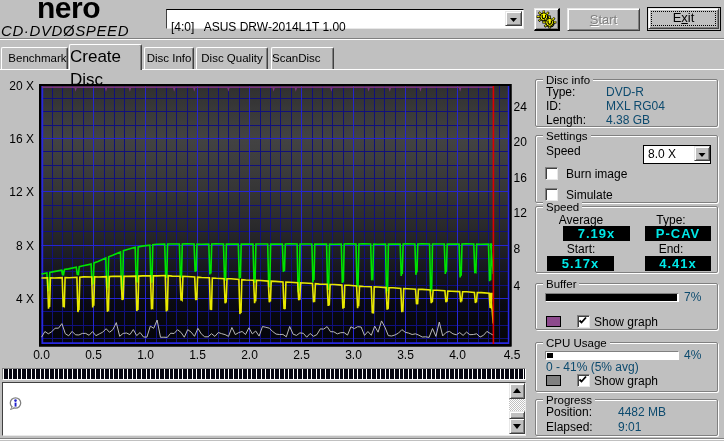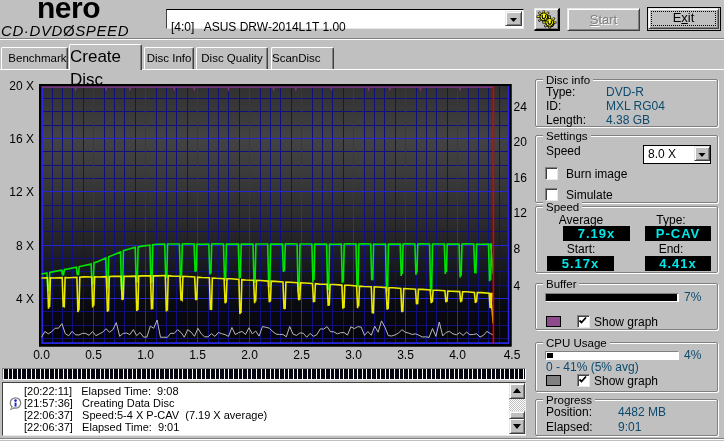--- a/index.html
+++ b/index.html
@@ -106,24 +106,20 @@
     <text x="353.5" y="359" text-anchor="middle">3.0</text>
     <text x="405.5" y="359" text-anchor="middle">3.5</text>
     <text x="457.5" y="359" text-anchor="middle">4.0</text>
     <text x="512" y="359" text-anchor="middle">4.5</text>
   </g>
 </svg>
 
 <div class="abs" style="left:2px;top:368px;width:524px;height:12px;border-top:1px solid #808080;border-left:1px solid #808080;border-bottom:1px solid #fff;border-right:1px solid #fff;background:repeating-linear-gradient(90deg,#fff 0 1px,#050510 1px 4.6px)"></div>
 
 <div class="abs" style="left:2px;top:382px;width:524px;height:54px;background:#fff;border-top:1.5px solid #404040;border-left:1.5px solid #404040;border-bottom:1.5px solid #e8e8e8;border-right:1.5px solid #e8e8e8">
-  <div class="abs" style="left:21px;top:2px;font-size:11px;line-height:12px;white-space:pre;color:#000">[20:22:11]   Elapsed Time:  9:08
-[21:57:36]   Creating Data Disc
-[22:06:37]   Speed:5-4 X P-CAV  (7.19 X average)
-[22:06:37]   Elapsed Time:  9:01</div>
   <svg class="abs" style="left:6px;top:14px" width="14" height="13">
     <circle cx="6.5" cy="6" r="5.2" fill="#fff" stroke="#808080" stroke-width="1.3"></circle>
     <path d="M3 10 L1.5 12.5 L5.5 11" fill="#fff" stroke="#808080" stroke-width="1"></path>
     <circle cx="6.5" cy="3.6" r="1.3" fill="#2222cc"></circle>
     <rect x="5.6" y="5.6" width="1.9" height="4" fill="#2222cc"></rect>
   </svg>
 
   <div class="abs" style="right:0px;top:0px;width:16px;height:51px;background:#c0c0c0">
     <div class="btn abs" style="left:0;top:0;width:16px;height:16px"><svg width="14" height="14">
           <path d="M7 4 L11 9 L3 9 Z" fill="#000"></path>

